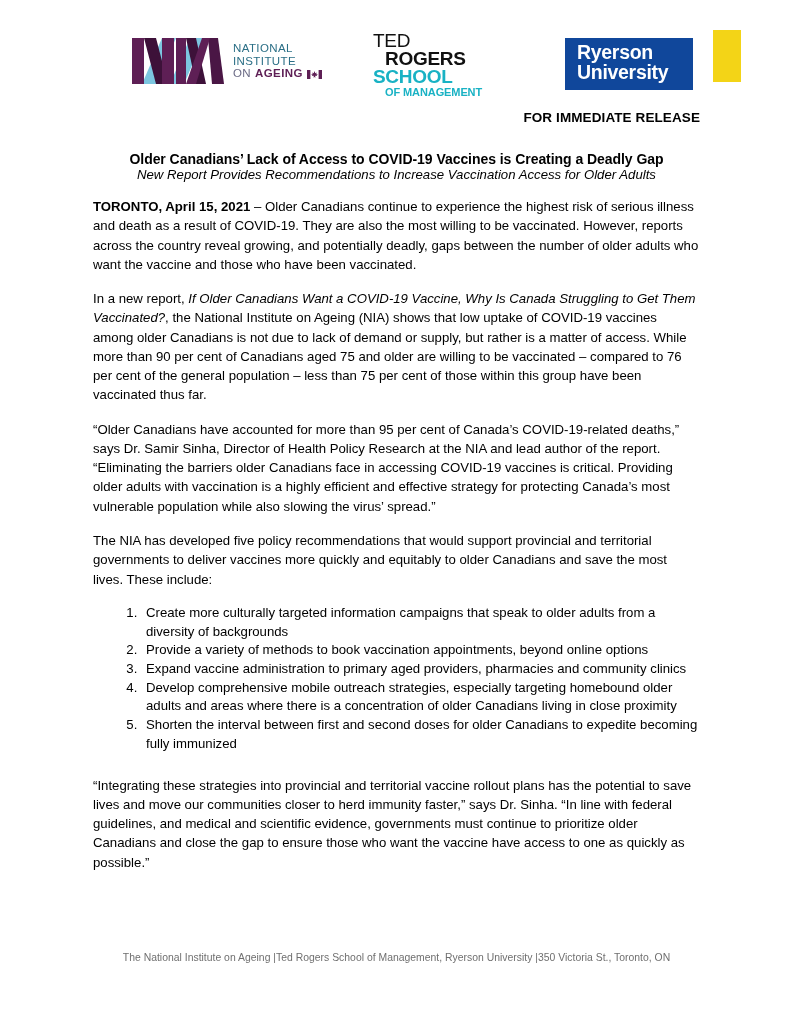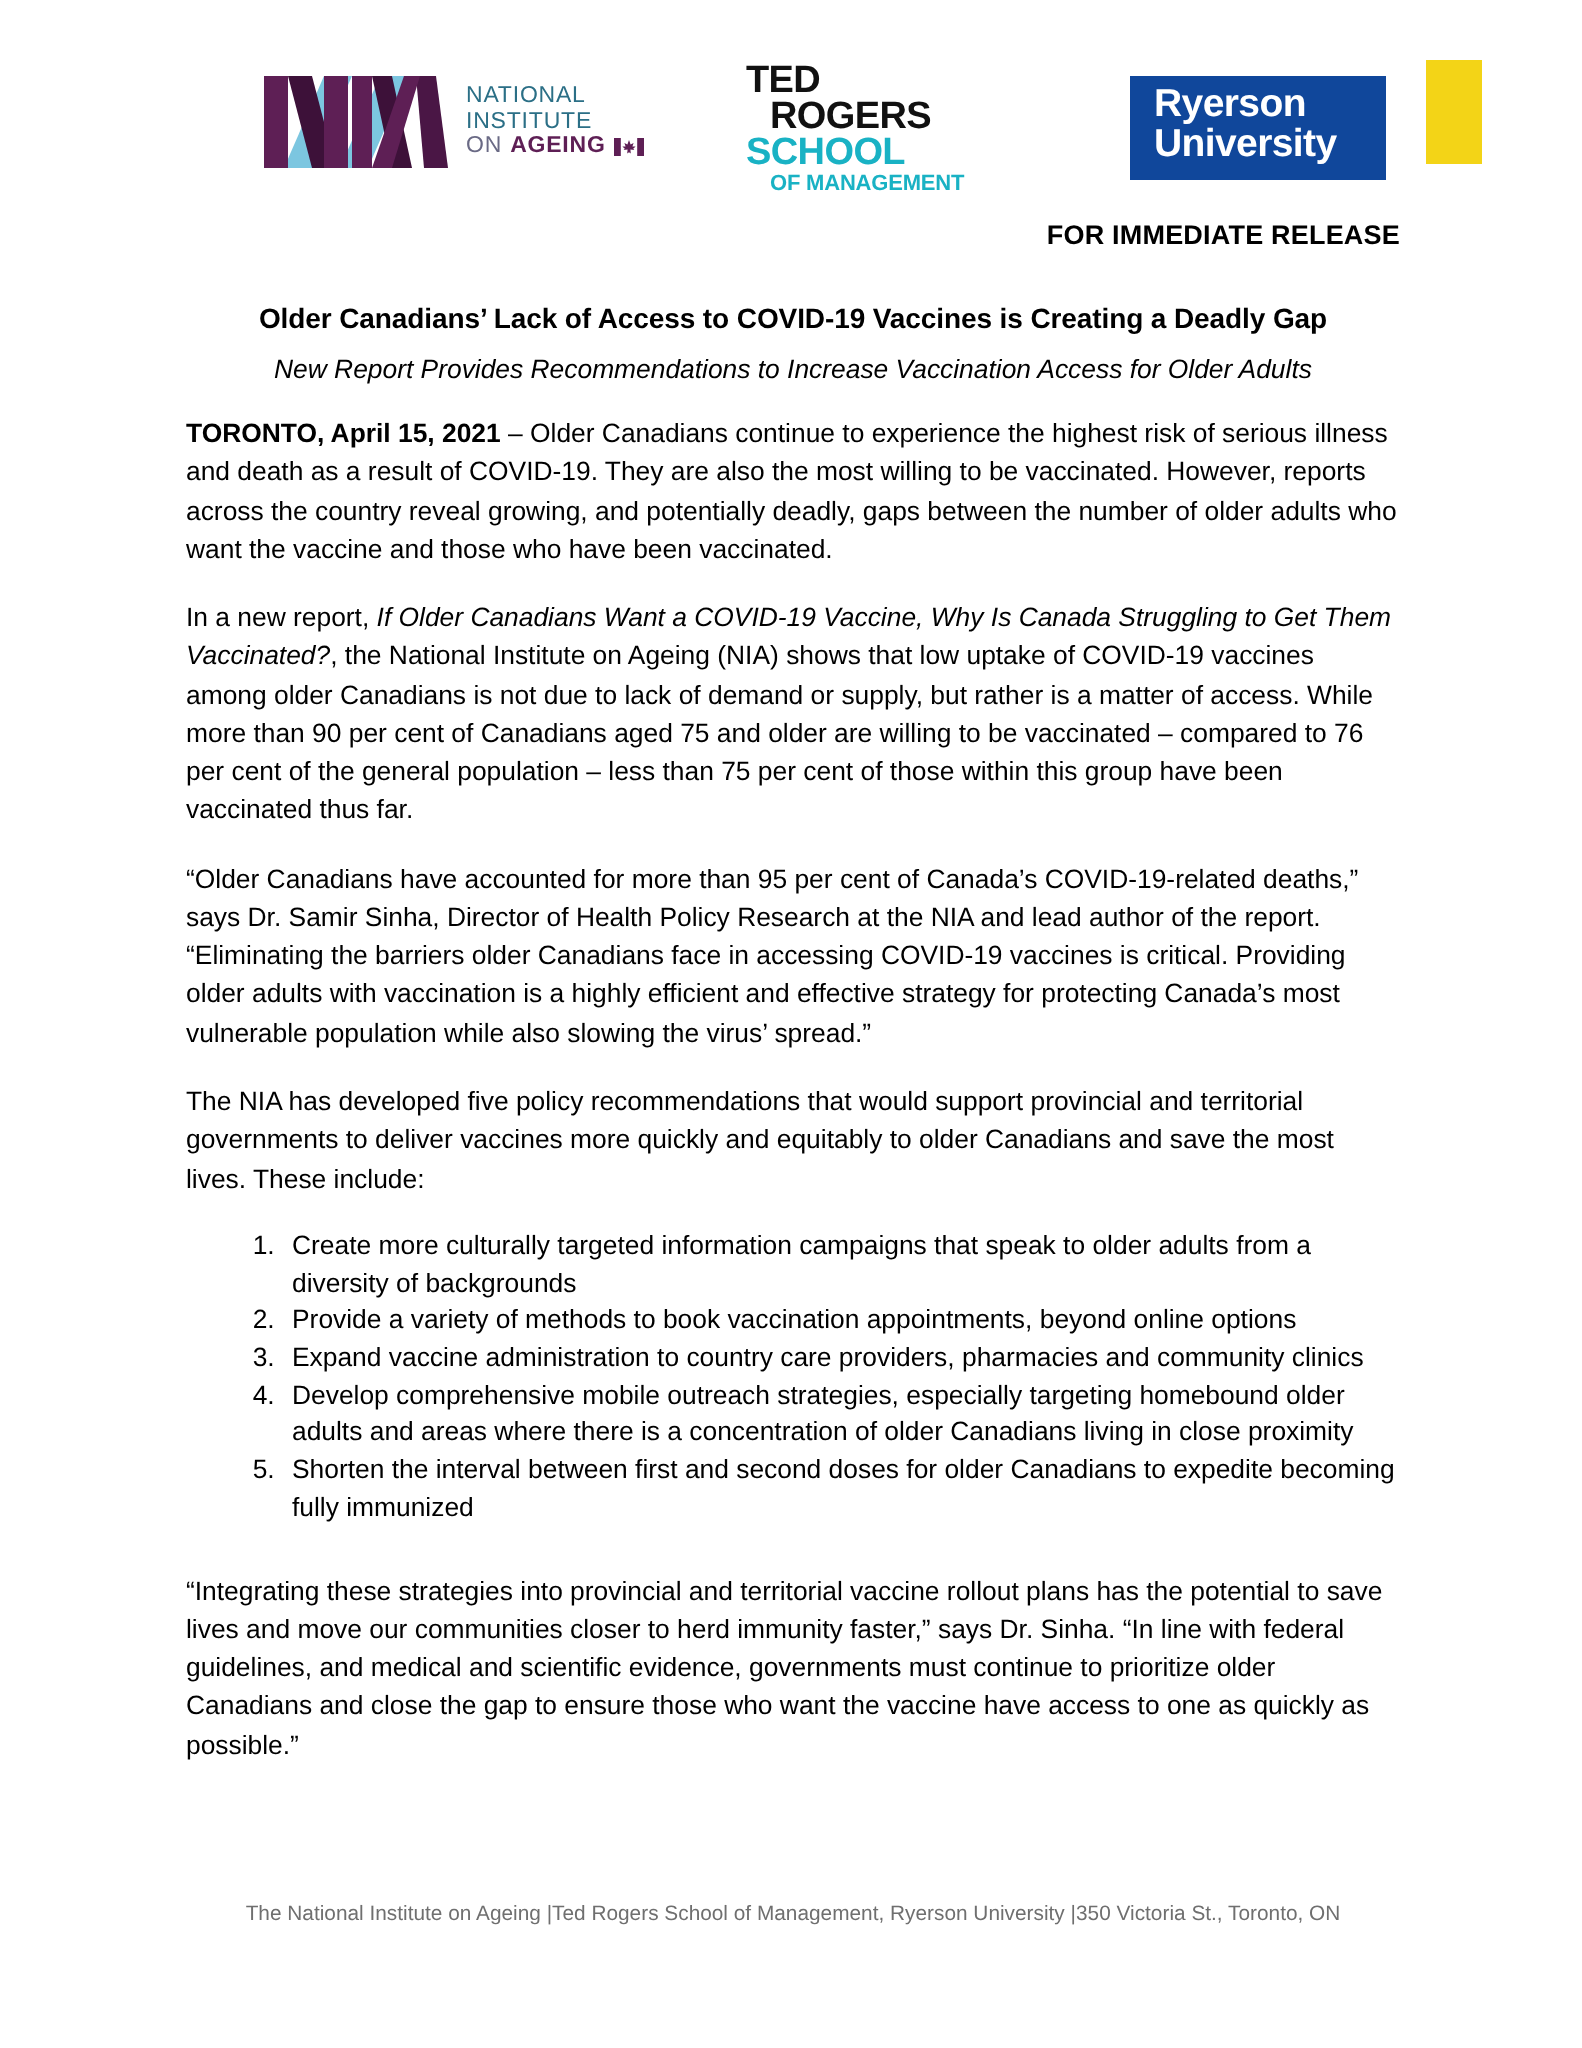--- a/index.html
+++ b/index.html
@@ -70,21 +70,21 @@
   
   .trsm-logo {
     position: absolute;
     left: 373px;
     top: 4px;
     text-align: left;
     line-height: 0.96;
   }
   .trsm-ted {
     font-size: 19px;
-    font-weight: 700;
+    font-weight: 400;
     color: #111;
     letter-spacing: -0.3px;
   }
   .trsm-rogers {
     font-size: 19px;
     font-weight: 700;
     color: #111;
     letter-spacing: -0.3px;
     margin-left: 12px;
   }
@@ -149,21 +149,21 @@
     text-align: right;
     font-size: 13.5px;
     font-weight: 700;
     letter-spacing: 0.1px;
     margin: 0 0 26px 0;
   }
   .headline {
     text-align: center;
     font-size: 14px;
     font-weight: 700;
-    margin: 0 0 10px 0;
+    margin: 0 0 0 0;
     letter-spacing: -0.05px;
   }
   .subhead {
     text-align: center;
     font-size: 13.2px;
     font-style: italic;
     font-weight: 400;
     margin: 0 0 15px 0;
   }
   p.body {
@@ -269,21 +269,21 @@
 
     <p class="body"><span>In a new report, </span><span class="title-it">If Older Canadians Want a COVID-19 Vaccine, Why Is Canada Struggling to Get Them Vaccinated?</span><span>, the National Institute on Ageing (NIA) shows that low uptake of COVID-19 vaccines among older Canadians is not due to lack of demand or supply, but rather is a matter of access. While more than 90 per cent of Canadians aged 75 and older are willing to be vaccinated – compared to 76 per cent of the general population – less than 75 per cent of those within this group have been vaccinated thus far.</span></p>
 
     <p class="body">“Older Canadians have accounted for more than 95 per cent of Canada’s COVID-19-related deaths,” says Dr. Samir Sinha, Director of Health Policy Research at the NIA and lead author of the report. “Eliminating the barriers older Canadians face in accessing COVID-19 vaccines is critical. Providing older adults with vaccination is a highly efficient and effective strategy for protecting Canada’s most vulnerable population while also slowing the virus’ spread.”</p>
 
     <p class="body">The NIA has developed five policy recommendations that would support provincial and territorial governments to deliver vaccines more quickly and equitably to older Canadians and save the most lives. These include:</p>
 
     <ol class="recs">
       <li>Create more culturally targeted information campaigns that speak to older adults from a diversity of backgrounds</li>
       <li>Provide a variety of methods to book vaccination appointments, beyond online options</li>
-      <li>Expand vaccine administration to country care providers, pharmacies and community clinics</li>
+      <li>Expand vaccine administration to primary aged providers, pharmacies and community clinics</li>
       <li>Develop comprehensive mobile outreach strategies, especially targeting homebound older adults and areas where there is a concentration of older Canadians living in close proximity</li>
       <li>Shorten the interval between first and second doses for older Canadians to expedite becoming fully immunized</li>
     </ol>
 
     <p class="body">“Integrating these strategies into provincial and territorial vaccine rollout plans has the potential to save lives and move our communities closer to herd immunity faster,” says Dr. Sinha. “In line with federal guidelines, and medical and scientific evidence, governments must continue to prioritize older Canadians and close the gap to ensure those who want the vaccine have access to one as quickly as possible.”</p>
   </div>
 
   <div class="footer">The National Institute on Ageing |Ted Rogers School of Management, Ryerson University |350 Victoria St., Toronto, ON</div>
 
 </div>

